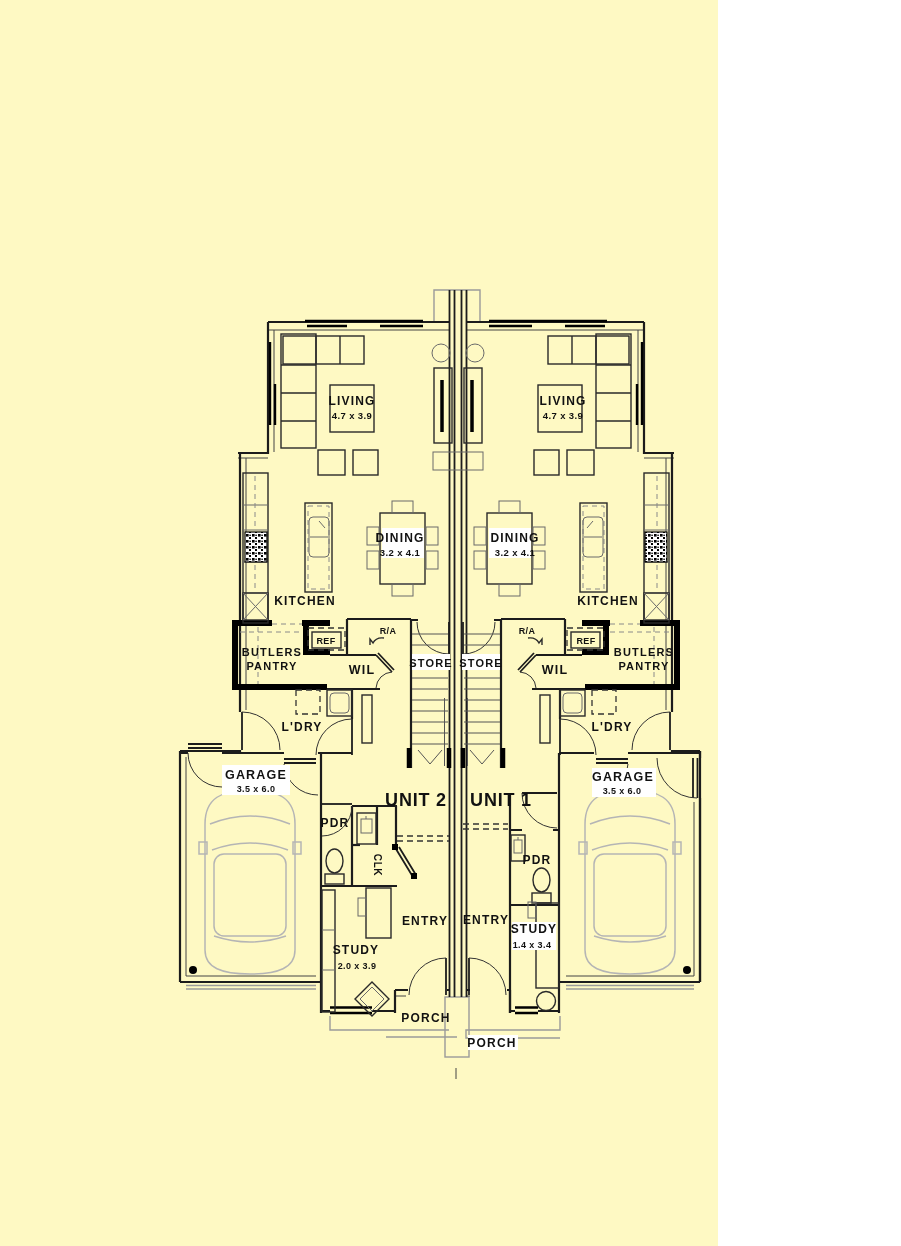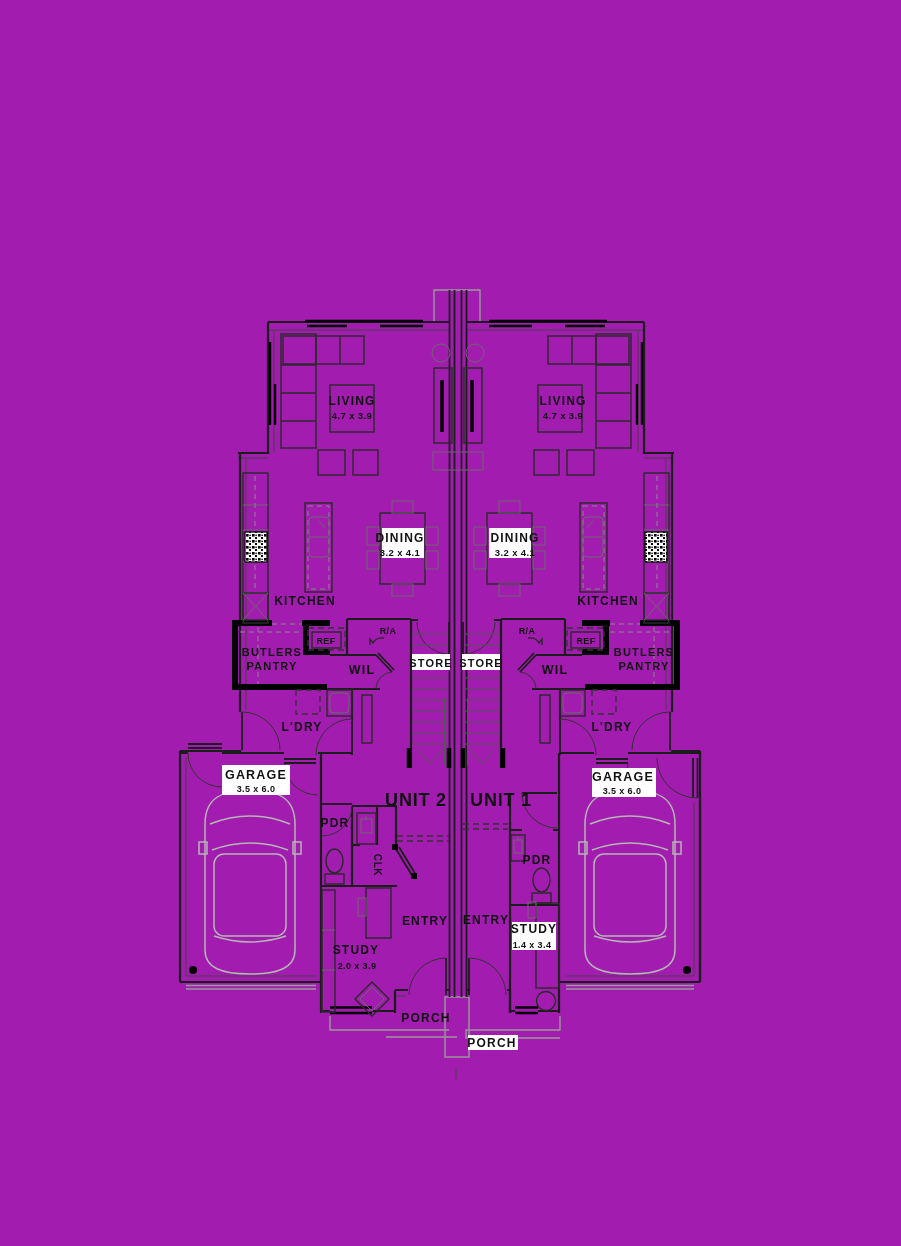--- a/index.html
+++ b/index.html
@@ -1,16 +1,16 @@
 <!DOCTYPE html>
 <html><head>
 <meta charset="utf-8">
 <style>
   html,body{margin:0;padding:0;background:#ffffff;}
-  #page{position:relative;width:901px;height:1246px;background:#a21caf;overflow:hidden;
+  #page{position:relative;width:718px;height:1246px;background:#fef9c3;overflow:hidden;
         font-family:"Liberation Sans", sans-serif;}
   svg{display:block;}
   text{font-family:"Liberation Sans", sans-serif;fill:#111;}
   .room-label{font-size:12px;font-weight:700;letter-spacing:1.2px;}
   .dim-label{font-size:9.5px;font-weight:700;letter-spacing:0.4px;}
   .unit-label{font-size:18px;font-weight:700;letter-spacing:0.8px;}
   .small-label{font-size:9px;font-weight:700;letter-spacing:0.4px;}
   .clk-label{font-size:10px;font-weight:700;letter-spacing:0.6px;}
   .wall{stroke:#1c1c1c;stroke-width:2.2;fill:none;stroke-linecap:butt;}
   .wall-thin{stroke:#444;stroke-width:1;fill:none;}

